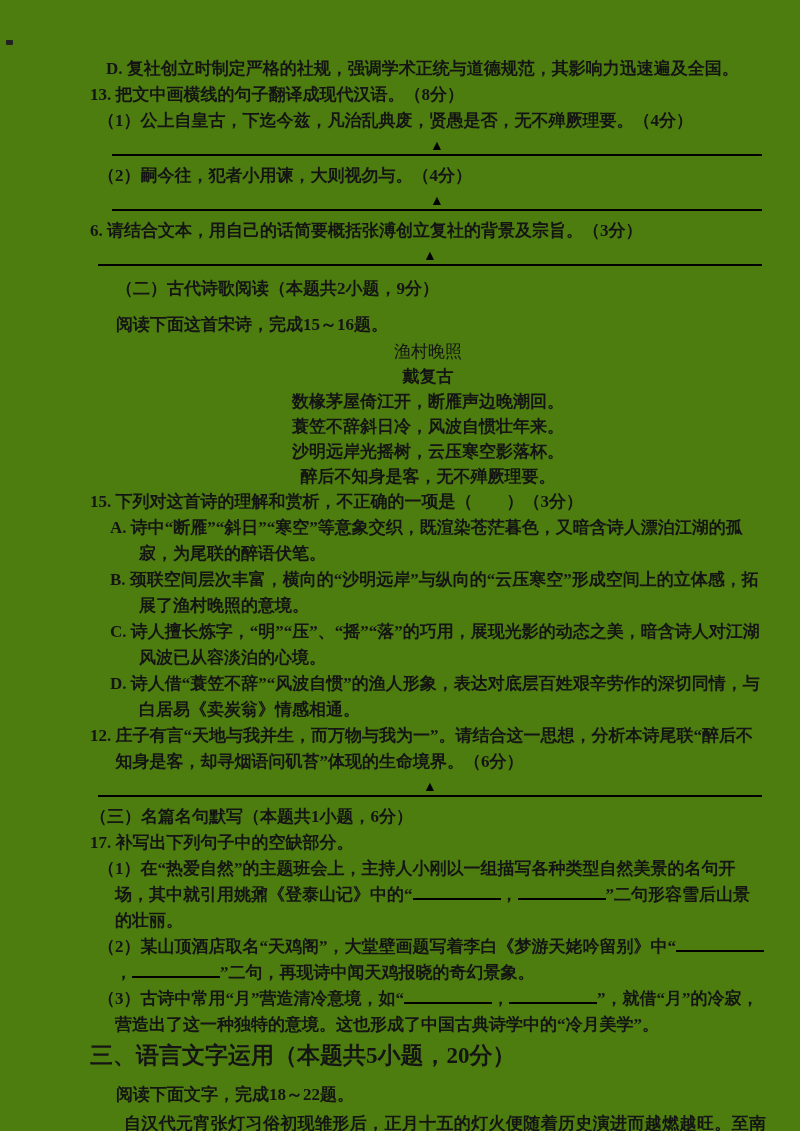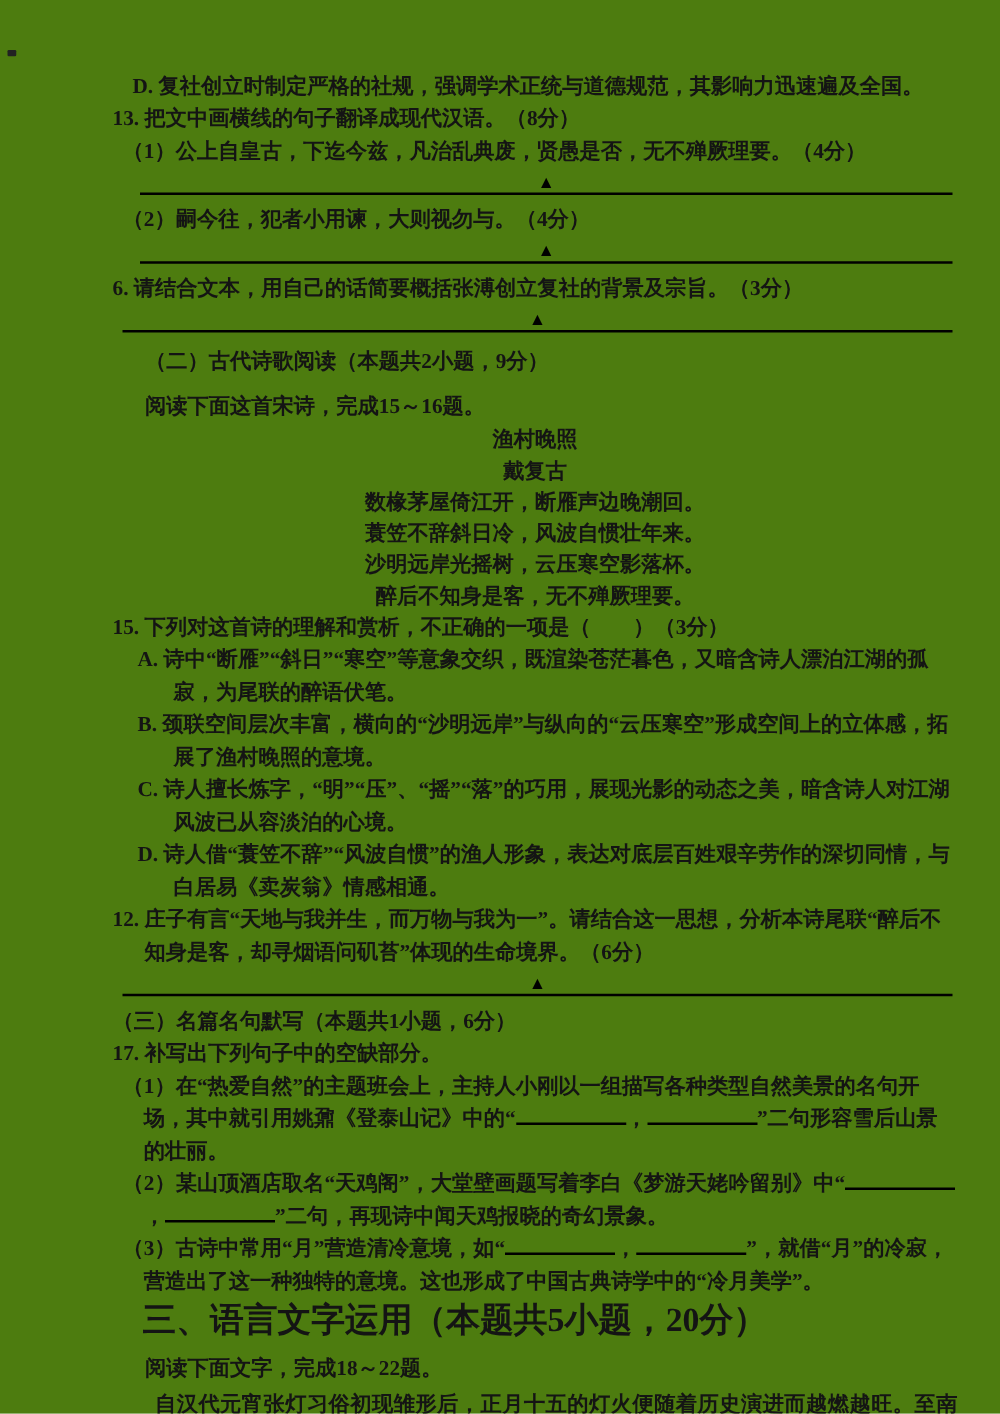--- a/index.html
+++ b/index.html
@@ -23,31 +23,31 @@
   .intro{margin-left:26px;margin-top:10px;}
   .ansline{
     border-bottom:2px solid #000;
     text-align:center;
     height:19px;line-height:19px;
     margin:1px 4px 7px 22px;
   }
   .ansline.wide{margin-left:8px;}
   .tri{font-size:14px;color:#000;}
   .poem{ text-align:center; line-height:25px; }
-  .poem-title{font-weight:700;margin-top:1px;}
+  .poem-title{font-weight:400;margin-top:1px;}
   .poem-author{font-weight:700;}
   .verse{font-weight:700;}
   .item{margin-left:8px;padding-left:1em;text-indent:-1em;}
   .blank{
     display:inline-block;width:88px;height:15px;
     border-bottom:2px solid #000;
     vertical-align:baseline;
   }
   .big-head{
-    font-size:27px;font-weight:700;line-height:32px;margin-top:2px;margin-left:24px;
+    font-size:23px;font-weight:700;line-height:32px;margin-top:2px;
   }
   .para{
     text-align:justify;
     text-indent:2em;
     line-height:28px;
     margin-top:2px;
   }
   .speck{position:absolute;left:6px;top:40px;width:7px;height:5px;background:#222;border-radius:1px;}
 </style>
 </head>

